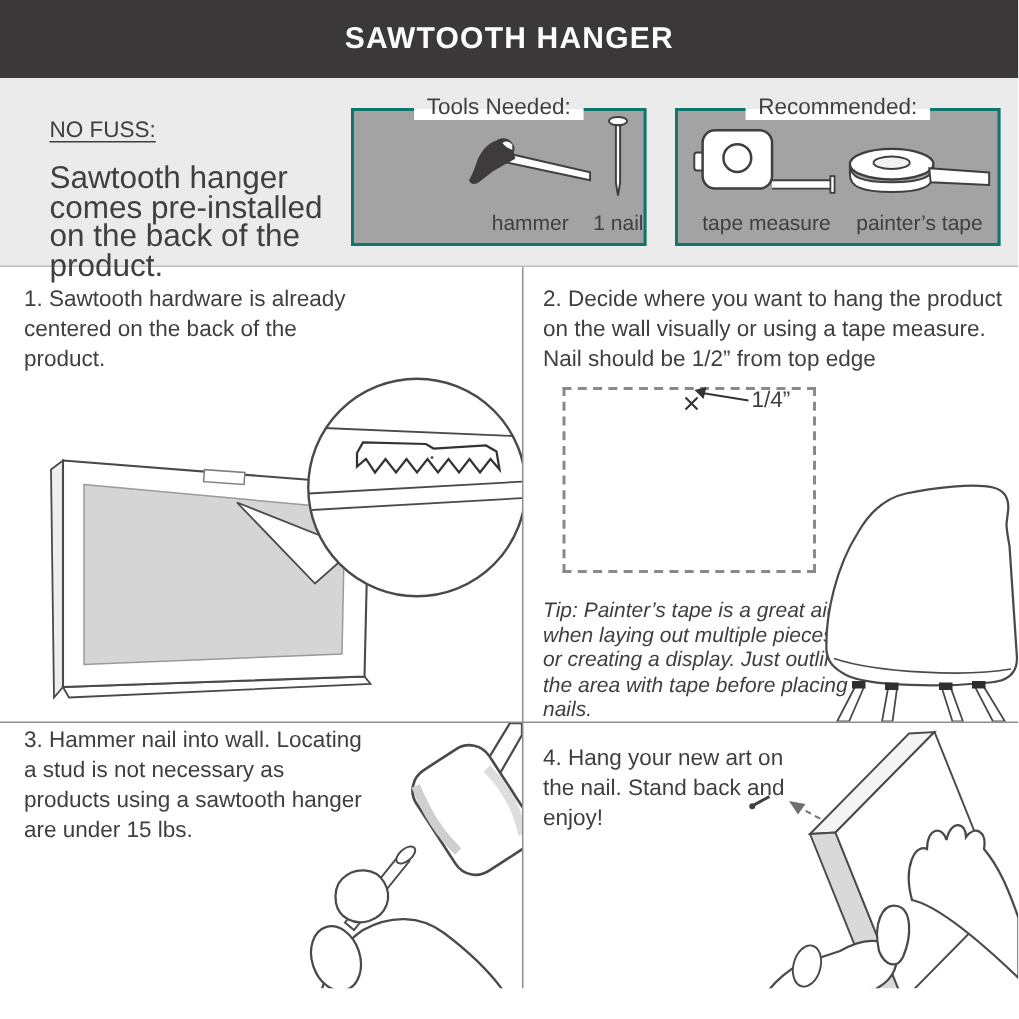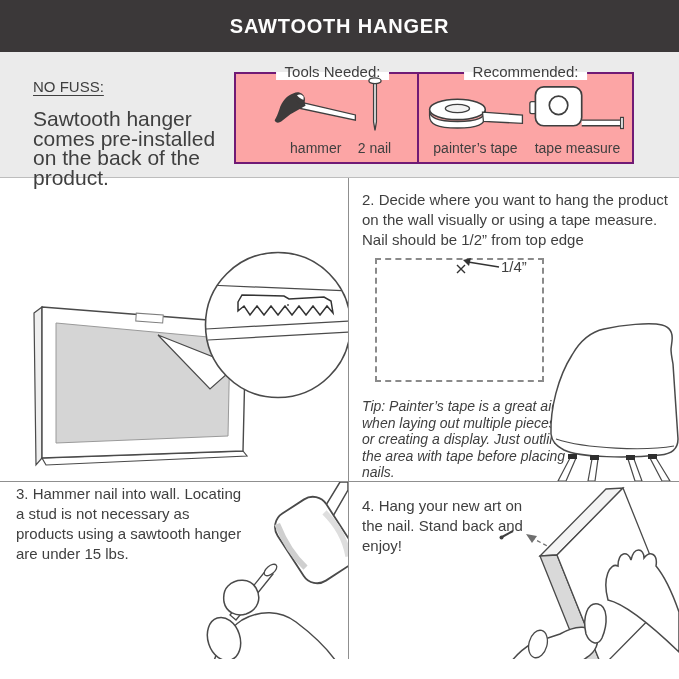--- a/index.html
+++ b/index.html
@@ -8,28 +8,28 @@
   
   .header{position:absolute;left:0;top:0;width:679px;height:52px;background:#3b3839;
           display:flex;align-items:center;justify-content:center;}
   .header h1{margin:0;font-size:20px;font-weight:700;letter-spacing:.8px;color:#fdfdfd;}
   
   .panel{position:absolute;left:0;top:52px;width:679px;height:125px;background:#ebebeb;
          border-bottom:1px solid #bdbdbd;}
   .intro{position:absolute;left:33px;top:26px;width:195px;}
   .intro .nofuss{font-size:15px;text-decoration:underline;text-underline-offset:3px;margin-bottom:14px;}
   .intro .body{font-size:21px;line-height:19.5px;}
-  .toolbox{position:absolute;top:20px;height:88px;background:#fca5a5;border:2px solid #701a75;}
+  .toolbox{position:absolute;top:20px;height:88px;background:#a3a3a3;border:2px solid #0f766e;}
   .toolbox.tools{left:234px;width:193px;}
-  .toolbox.reco{left:417px;width:213px;}
+  .toolbox.reco{left:450px;width:213px;}
   .toolbox .legend{position:absolute;top:-11px;left:50%;transform:translateX(-50%);
         font-size:15px;padding:0 9px;white-space:nowrap;
         background:linear-gradient(#ebebeb 55%,#ffffff 55%);}
   .toolbox .row{position:absolute;left:0;right:0;top:10px;bottom:6px;display:flex;
-        align-items:flex-end;justify-content:center;}
+        align-items:flex-end;justify-content:flex-end;}
   .tool-item{display:flex;flex-direction:column;align-items:center;}
   .tool-item .lbl{font-size:14px;margin-top:5px;}
   
   .div-v{position:absolute;left:348px;top:178px;width:1px;height:501px;background:#8f8f8f;}
   .div-h{position:absolute;left:0;top:481px;width:679px;height:1px;background:#8f8f8f;}
   
   .step{position:absolute;font-size:15px;line-height:20px;}
   .step1{left:16px;top:190px;width:240px;}
   .step2{left:362px;top:190px;width:318px;}
   .step3{left:16px;top:484px;width:235px;}
@@ -67,54 +67,55 @@
             <path d="M30,2 C37,-2 45,2 47,9 C48,13 46,17 42,18 C38,19 35,16 34,12 C33,8 32,4 30,2 Z" fill="#3d3b3b"></path>
             <path d="M35,5 C38,9 42,11 45,12 L45,7 C42,3 38,3 35,5 Z" fill="#ffffff"></path>
           </svg>
           <div class="lbl">hammer</div>
         </div>
         <div class="tool-item">
           <svg width="16" height="58" viewBox="0 0 16 62">
             <ellipse cx="8" cy="4" rx="6.5" ry="3" fill="#ffffff" stroke="#3f3f3f" stroke-width="1.4"></ellipse>
             <path d="M6.5,7 L6.5,48 L8,57 L9.5,48 L9.5,7 Z" fill="#ffffff" stroke="#3f3f3f" stroke-width="1.4"></path>
           </svg>
-          <div class="lbl">2 nail</div>
+          <div class="lbl">1 nail</div>
         </div>
       </div>
     </div>
 
     <div class="toolbox reco">
       <div class="legend">Recommended:</div>
       <div class="row">
-        <div class="tool-item">
-          <svg width="104" height="40" viewBox="0 0 112 42">
-            <path d="M6,16 C6,24 14,28 36,28 C58,28 66,24 66,16 L66,22 C66,31 58,35 36,35 C14,35 6,31 6,22 Z" fill="#ffffff" stroke="#3f3f3f" stroke-width="1.4"></path>
-            <ellipse cx="36" cy="15" rx="30" ry="11" fill="#ffffff" stroke="#3f3f3f" stroke-width="1.7"></ellipse>
-            <ellipse cx="36" cy="14" rx="13" ry="4.5" fill="#f2f2f2" stroke="#3f3f3f" stroke-width="1.4"></ellipse>
-            <path d="M63,18 L106,21 L106,30 L64,28 Z" fill="#ffffff" stroke="#3f3f3f" stroke-width="1.4"></path>
-          </svg>
-          <div class="lbl">painter’s tape</div>
-        </div>
         <div class="tool-item">
           <svg width="100" height="50" viewBox="0 0 108 54">
             <rect x="2" y="18" width="7" height="13" rx="2" fill="#ffffff" stroke="#3f3f3f" stroke-width="1.4"></rect>
             <rect x="8" y="2" width="50" height="42" rx="9" fill="#ffffff" stroke="#3f3f3f" stroke-width="1.8"></rect>
             <circle cx="33" cy="22" r="10" fill="#ffffff" stroke="#3f3f3f" stroke-width="1.8"></circle>
             <path d="M58,38 L102,38 L102,44 L58,44" fill="#ffffff" stroke="#3f3f3f" stroke-width="1.4"></path>
             <rect x="100" y="35" width="3" height="12" fill="#ffffff" stroke="#3f3f3f" stroke-width="1.3"></rect>
           </svg>
           <div class="lbl">tape measure</div>
         </div>
+        <div class="tool-item">
+          <svg width="104" height="40" viewBox="0 0 112 42">
+            <path d="M6,16 C6,24 14,28 36,28 C58,28 66,24 66,16 L66,22 C66,31 58,35 36,35 C14,35 6,31 6,22 Z" fill="#ffffff" stroke="#3f3f3f" stroke-width="1.4"></path>
+            <ellipse cx="36" cy="15" rx="30" ry="11" fill="#ffffff" stroke="#3f3f3f" stroke-width="1.7"></ellipse>
+            <ellipse cx="36" cy="14" rx="13" ry="4.5" fill="#f2f2f2" stroke="#3f3f3f" stroke-width="1.4"></ellipse>
+            <path d="M63,18 L106,21 L106,30 L64,28 Z" fill="#ffffff" stroke="#3f3f3f" stroke-width="1.4"></path>
+          </svg>
+          <div class="lbl">painter’s tape</div>
+        </div>
       </div>
     </div>
   </div>
 
   <div class="div-v"></div>
   <div class="div-h"></div>
 
+  <div class="step step1">1. Sawtooth hardware is already centered on the back of the product.</div>
   <div class="step step2">2. Decide where you want to hang the product on the wall visually or using a tape measure. Nail should be 1/2” from top edge</div>
   <div class="step step3">3. Hammer nail into wall. Locating a stud is not necessary as products using a sawtooth hanger are under 15 lbs.</div>
   <div class="step step4">4. Hang your new art on the nail. Stand back and enjoy!</div>
   <div class="tip">Tip: Painter’s tape is a great aide when laying out multiple pieces or creating a display. Just outline the area with tape before placing nails.</div>
 
   <svg class="svg-abs" style="left:0;top:245px" width="348" height="234" viewBox="0 0 348 234">
     <defs>
         <clipPath id="magclip">
           <circle cx="278" cy="80" r="72.5"></circle>
         </clipPath>

